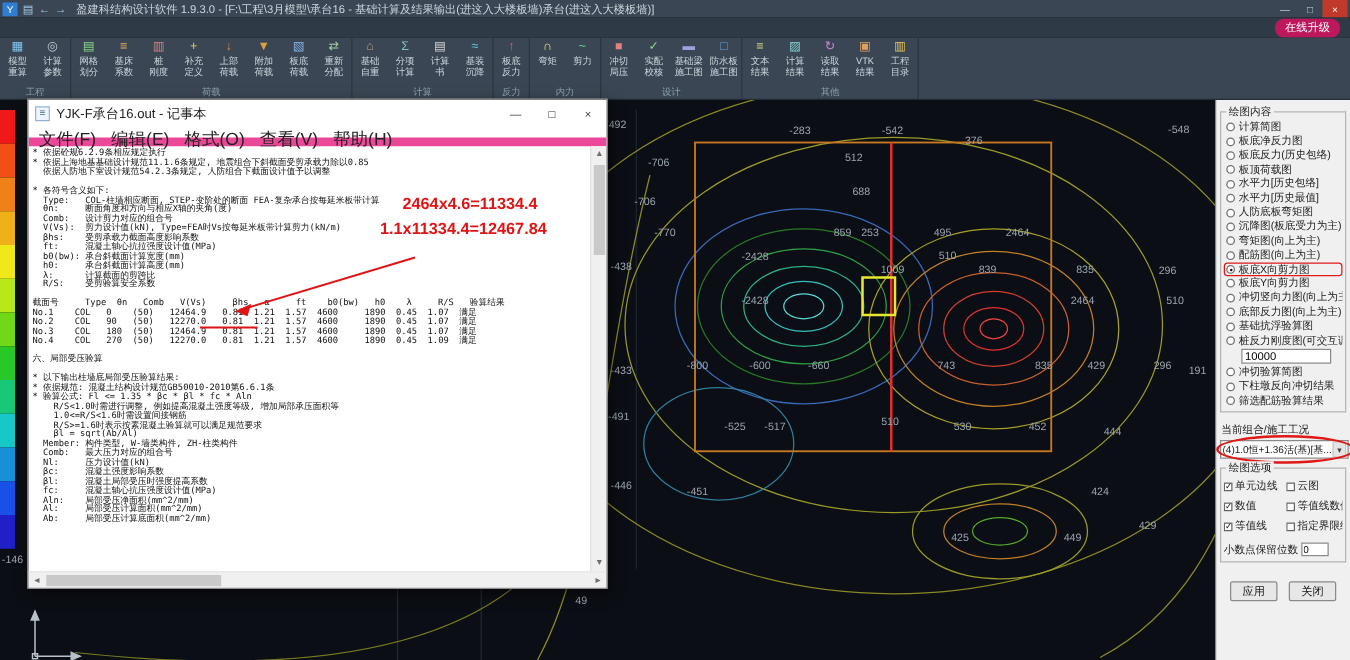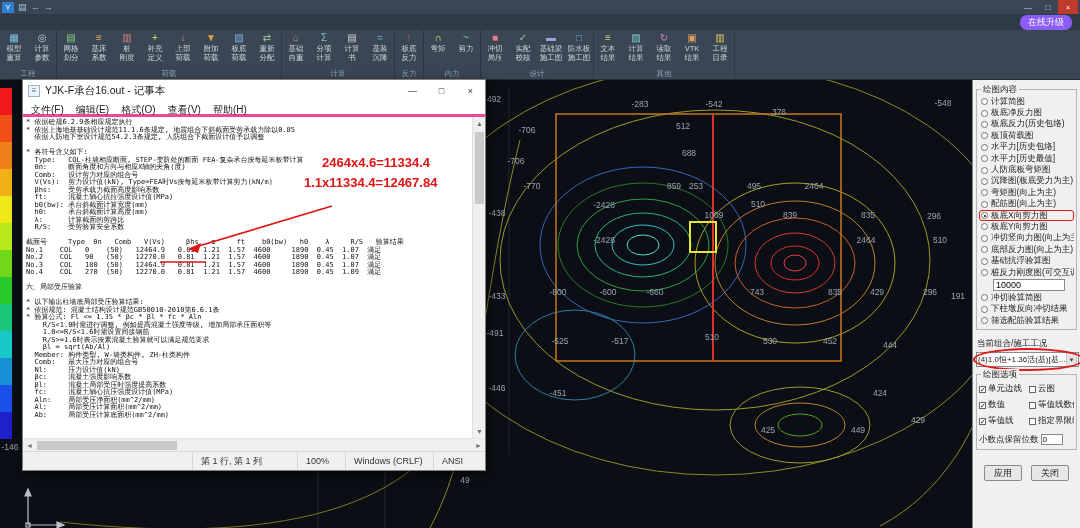--- a/index.html
+++ b/index.html
@@ -11,21 +11,21 @@
 .qicon{width:13px;height:12px;display:flex;align-items:center;justify-content:center;font-size:9px;color:#9fc3e0}
 #title-text{margin-left:6px;white-space:nowrap;overflow:hidden;max-width:760px}
 #win-controls{margin-left:auto;display:flex}
 .wc{width:20px;height:14px;display:flex;align-items:center;justify-content:center;font-size:8px;color:#cdd6df}
 .wc.close{background:#c0392b;color:#fff}
 
 #tabrow{position:absolute;left:0;top:14px;width:100%;height:16px;background:#2e3a46;display:flex;align-items:stretch;color:#c3cdd7;font-size:10px}
 #tabs-list{display:flex}
 .tab{padding:1px 9px;display:flex;align-items:center;white-space:nowrap}
 .tab.active{background:#517ba6;color:#fff}
-#upgrade{margin-left:auto;margin-right:8px;align-self:center;background:#8b5cf6;color:#fff;font-size:9px;border-radius:7px;padding:1px 8px;white-space:nowrap}
+#upgrade{margin-left:auto;margin-right:8px;align-self:center;background:#be185d;color:#fff;font-size:9px;border-radius:7px;padding:1px 8px;white-space:nowrap}
 
 #ribbon{position:absolute;left:0;top:30px;width:100%;height:50px;background:#3a4653;border-bottom:1px solid #242d36;display:flex}
 .rgroup{display:flex;flex-direction:column;border-right:1px solid #2c3640}
 .rrow{display:flex;flex:1}
 .rbtn{min-width:28px;padding:2px 2px 0;display:flex;flex-direction:column;align-items:center;color:#ccd5dd;font-size:7.5px;line-height:8.5px;text-align:center;white-space:nowrap}
 .ric{width:14px;height:13px;display:flex;align-items:center;justify-content:center;font-size:10px}
 .rglabel{height:10px;text-align:center;font-size:7.5px;color:#8da0b0;line-height:10px}
 
 #main{position:absolute;left:0;top:80px;width:1080px;height:448px}
 #canvas{position:absolute;inset:0;background:#0b0e14;overflow:hidden}
@@ -54,21 +54,21 @@
 .decrow{display:flex;align-items:flex-start;margin-top:5px;gap:2px;white-space:nowrap}
 .decrow input{width:22px;height:11px;border:1px solid #8a8a8a;font-size:8px;padding:0 1px}
 .btnrow{display:flex;justify-content:center;gap:9px;margin-top:15px}
 .pbtn{width:38px;height:16px;background:#e7e7e7;border:1px solid #8a8a8a;font-size:9px;display:flex;align-items:center;justify-content:center;border-radius:2px}
 
 #notepad{position:absolute;left:22px;top:79px;width:464px;height:392px;background:#fff;border:1px solid #7f7f7f;box-shadow:2px 3px 10px rgba(0,0,0,.55);z-index:5;display:flex;flex-direction:column}
 .np-title{height:21px;display:flex;align-items:center;padding-left:5px;font-size:10.5px;color:#222;background:#fff;flex:none}
 .np-ico{width:12px;height:12px;margin-right:5px;background:#eef4fb;border:1px solid #9ab4d0;font-size:8px;display:flex;align-items:center;justify-content:center;color:#4a6a8a}
 .np-controls{margin-left:auto;display:flex;height:100%}
 .np-wc{width:29px;display:flex;align-items:center;justify-content:center;font-size:9px;color:#333}
-.np-menu{height:16px;display:flex;padding-left:2px;font-size:10px;color:#222;background:#fff;border-bottom:3px solid #ec4899;flex:none}
+.np-menu{height:16px;display:flex;padding-left:2px;font-size:14px;color:#222;background:#fff;border-bottom:7px solid #ec4899;flex:none}
 .np-menu span{padding:2px 6px}
 .np-bodywrap{flex:1;display:flex;min-height:0}
 .np-body{flex:1;overflow:hidden;padding:2px 3px;font-family:"DejaVu Sans Mono",monospace;font-size:7px;line-height:7.5px;color:#111;white-space:pre}
 .np-vscroll{width:13px;background:#f0f0f0;border-left:1px solid #e0e0e0;position:relative;flex:none}
 .np-vthumb{position:absolute;left:2px;top:15px;width:9px;height:72px;background:#c9c9c9}
 .np-varrow{position:absolute;left:0;width:13px;height:13px;font-size:7px;color:#707070;display:flex;align-items:center;justify-content:center}
 .np-hscroll{height:13px;background:#f0f0f0;border-top:1px solid #e6e6e6;position:relative;flex:none}
 .np-hthumb{position:absolute;left:14px;top:2px;width:140px;height:9px;background:#c9c9c9}
 .np-harrow{position:absolute;top:0;width:13px;height:13px;font-size:7px;color:#707070;display:flex;align-items:center;justify-content:center}
 .np-status{height:19px;background:#f0f0f0;border-top:1px solid #d6d6d6;display:flex;align-items:center;font-size:9px;color:#333;flex:none}
@@ -82,20 +82,21 @@
 
 <div id="app">
 
   <div id="titlebar">
     <div id="logo">Y</div>
     <div id="quick-icons" style="display: flex;">
         <div class="qicon">▤</div>
         <div class="qicon">←</div>
         <div class="qicon">→</div>
       </div>
+    <div id="title-text">盈建科结构设计软件 1.9.3.0 - [F:\工程\3月模型\承台16 - 基础计算及结果输出(进这入大楼板墙)承台(进这入大楼板墙)]</div>
     <div id="win-controls">
       <div class="wc">—</div>
       <div class="wc">□</div>
       <div class="wc close">×</div>
     </div>
   </div>
 
   <div id="tabrow">
     <div id="upgrade">在线升级</div>
   </div>
@@ -359,21 +360,21 @@
           <div class="clabel" style="left: 497px; top: 216px;">-433</div>
           <div class="clabel" style="left: 558px; top: 212px;">-800</div>
           <div class="clabel" style="left: 608px; top: 212px;">-600</div>
           <div class="clabel" style="left: 655px; top: 212px;">-660</div>
           <div class="clabel" style="left: 757px; top: 212px; text-align: right;">743</div>
           <div class="clabel" style="left: 835px; top: 212px;">835</div>
           <div class="clabel" style="left: 877px; top: 212px;">429</div>
           <div class="clabel" style="left: 930px; top: 212px;">296</div>
           <div class="clabel" style="left: 958px; top: 216px;">191</div>
           <div class="clabel" style="left: 495px; top: 253px;">-491</div>
-          <div class="clabel" style="left: 560px; top: 261px;">-525</div>
+          <div class="clabel" style="left: 588px; top: 261px;">-525</div>
           <div class="clabel" style="left: 620px; top: 261px;">-517</div>
           <div class="clabel" style="left: 712px; top: 257px;">510</div>
           <div class="clabel" style="left: 770px; top: 261px;">530</div>
           <div class="clabel" style="left: 830px; top: 261px;">452</div>
           <div class="clabel" style="left: 890px; top: 265px;">444</div>
           <div class="clabel" style="left: 497px; top: 308px;">-446</div>
           <div class="clabel" style="left: 558px; top: 313px;">-451</div>
           <div class="clabel" style="left: 880px; top: 313px;">424</div>
           <div class="clabel" style="left: 918px; top: 340px;">429</div>
           <div class="clabel" style="left: 858px; top: 350px;">449</div>
@@ -580,26 +581,20 @@
         <div class="np-varrow" style="top:0">▲</div>
         <div class="np-vthumb"></div>
         <div class="np-varrow" style="bottom:0">▼</div>
       </div>
     </div>
     <div class="np-hscroll">
       <div class="np-harrow" style="left:0">◄</div>
       <div class="np-hthumb"></div>
       <div class="np-harrow" style="right:0">►</div>
     </div>
-    <div class="np-status">
-      <div class="np-cell" style="margin-left:auto;min-width:105px">第 1 行, 第 1 列</div>
-      <div class="np-cell" style="min-width:48px">100%</div>
-      <div class="np-cell" style="min-width:88px">Windows (CRLF)</div>
-      <div class="np-cell" style="min-width:52px">ANSI</div>
-    </div>
   </div>
 
   <div class="ann" style="left:322px;top:155px">2464x4.6=11334.4</div>
   <div class="ann" style="left:304px;top:175px">1.1x11334.4=12467.84</div>
   <svg id="ann-svg" width="1080" height="528">
     <line x1="332" y1="206" x2="192" y2="248" stroke="#e01414" stroke-width="1.6"></line>
     <polygon points="188,249 201,243 198,253" fill="#e01414"></polygon>
     <line x1="160" y1="262" x2="206" y2="262" stroke="#e01414" stroke-width="1.5"></line>
   </svg>
 

